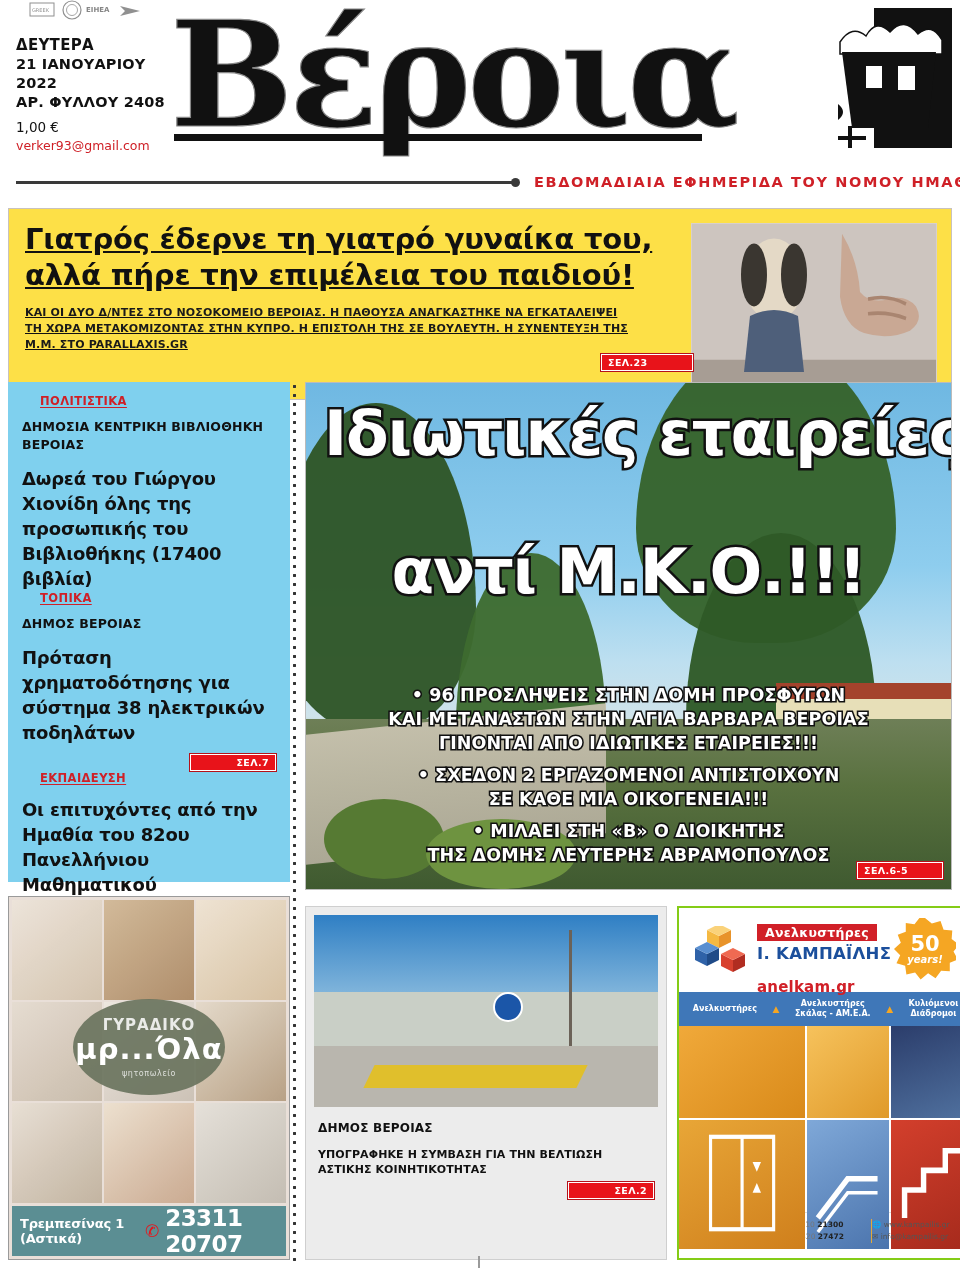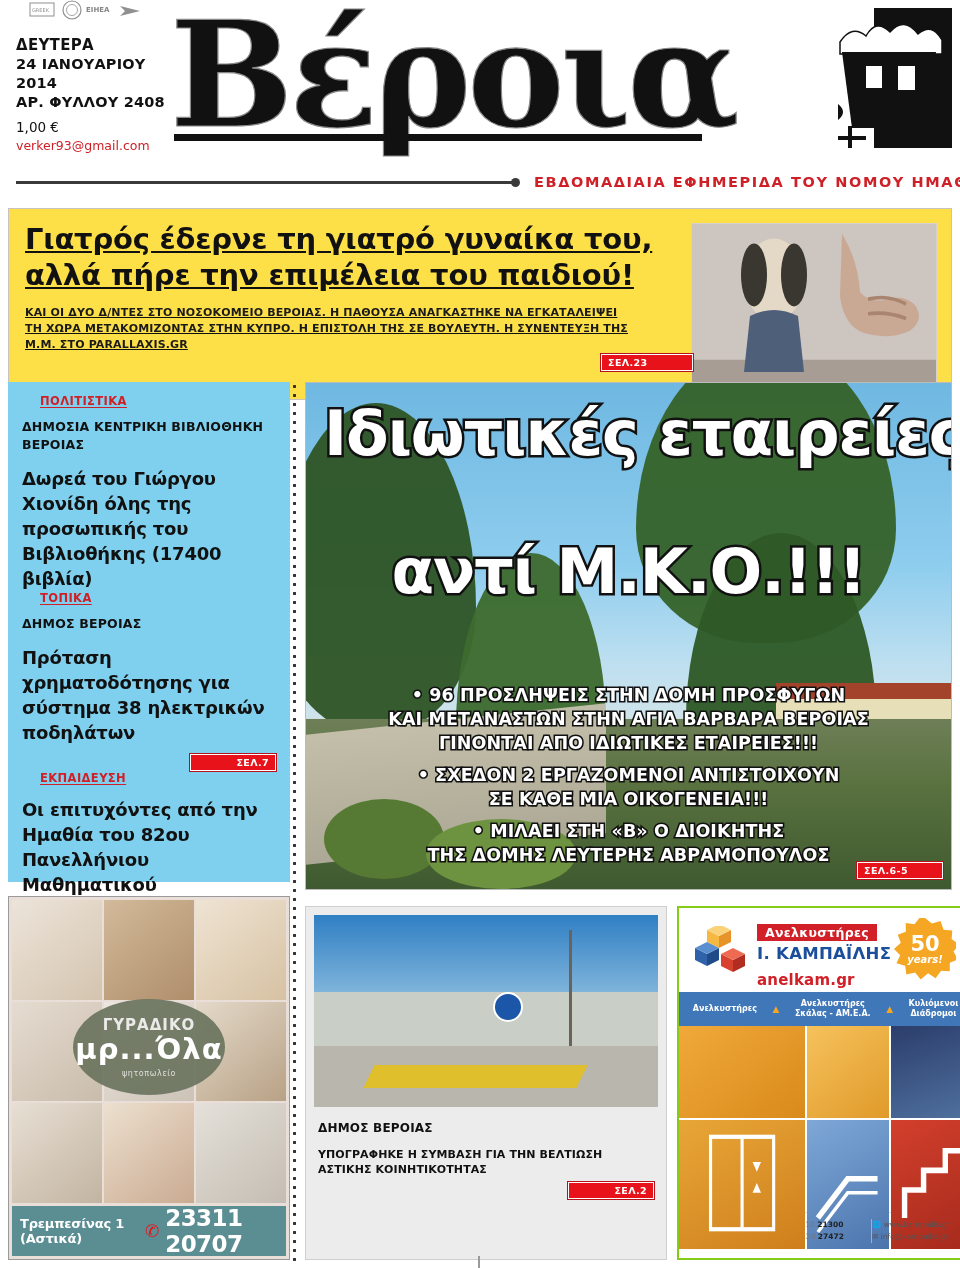--- a/index.html
+++ b/index.html
@@ -425,21 +425,21 @@
     overflow: hidden;
   }
   .ar-head { height: 84px; position: relative; background:#fff; }
   .ar-cubes { position:absolute; left:14px; top:18px; width:58px; height:52px; }
   .ar-brand { position:absolute; left:78px; top:14px; }
   .ar-brand .r1 {
     background:#d12028; color:#fff; font-size:12.5px; font-weight:bold;
     padding:1px 8px; display:inline-block; letter-spacing:.3px;
   }
   .ar-brand .r2 { color:#1b4f9c; font-size:16.5px; font-weight:bold; letter-spacing:.3px; margin-top:3px;}
-  .ar-brand .r3 { color:#d12028; font-size:15px; font-weight:bold; letter-spacing:.2px; margin-top:8px;}
+  .ar-brand .r3 { color:#d12028; font-size:15px; font-weight:bold; letter-spacing:.2px; margin-top:15px;}
   .ar-badge {
     position:absolute; right:16px; top:10px; width:62px; height:62px;
     background:#f5a623; color:#fff; display:flex; flex-direction:column;
     align-items:center; justify-content:center;
     clip-path: polygon(50% 0%,61% 9%,75% 5%,80% 19%,94% 20%,93% 34%,105% 43%,96% 54%,103% 67%,90% 72%,90% 86%,76% 85%,67% 97%,55% 89%,43% 99%,34% 88%,20% 91%,18% 77%,4% 73%,10% 60%,0% 50%,11% 40%,6% 27%,19% 22%,19% 8%,33% 10%,41% 0%);
   }
   .ar-badge .n { font-size: 21px; font-weight: bold; line-height: 20px;}
   .ar-badge .y { font-size: 10px; font-weight: bold; font-style: italic;}
   .ar-navbar {
     height: 34px; background:#3f77b8; color:#fff;
@@ -489,21 +489,21 @@
       <text x="4" y="12" font-size="5" fill="#555" font-family="DejaVu Sans">GREEK</text>
       <circle cx="44" cy="10" r="9" fill="none" stroke="#555" stroke-width="1.2"></circle>
       <circle cx="44" cy="10" r="5.5" fill="none" stroke="#777" stroke-width="1"></circle>
       <text x="58" y="12" font-size="7" fill="#444" font-weight="bold" font-family="DejaVu Sans">ΕΙΗΕΑ</text>
       <path d="M92 6 L112 11 L92 16 L97 11 Z" fill="#555"></path>
     </svg>
   </div>
 
   <div class="dateblock">
     <div class="day">ΔΕΥΤΕΡΑ</div>
-    <div class="date">24 ΙΑΝΟΥΑΡΙΟΥ 2014</div>
+    <div class="date">21 ΙΑΝΟΥΑΡΙΟΥ 2022</div>
     <div class="issue">ΑΡ. ΦΥΛΛΟΥ 2408</div>
     <div class="price">1,00 €</div>
     <div class="email">verker93@gmail.com</div>
   </div>
 
   <div class="logo-wrap">
     <svg viewBox="0 0 660 150" width="660" height="150" aria-hidden="true">
       <text x="2" y="118" font-family="DejaVu Serif, Liberation Serif, serif" font-size="146" font-weight="bold" fill="#111" stroke="#888" stroke-width="1.2" letter-spacing="-4">Βέροια</text>
       <rect x="6" y="126" width="528" height="7" fill="#111"></rect>
     </svg>

